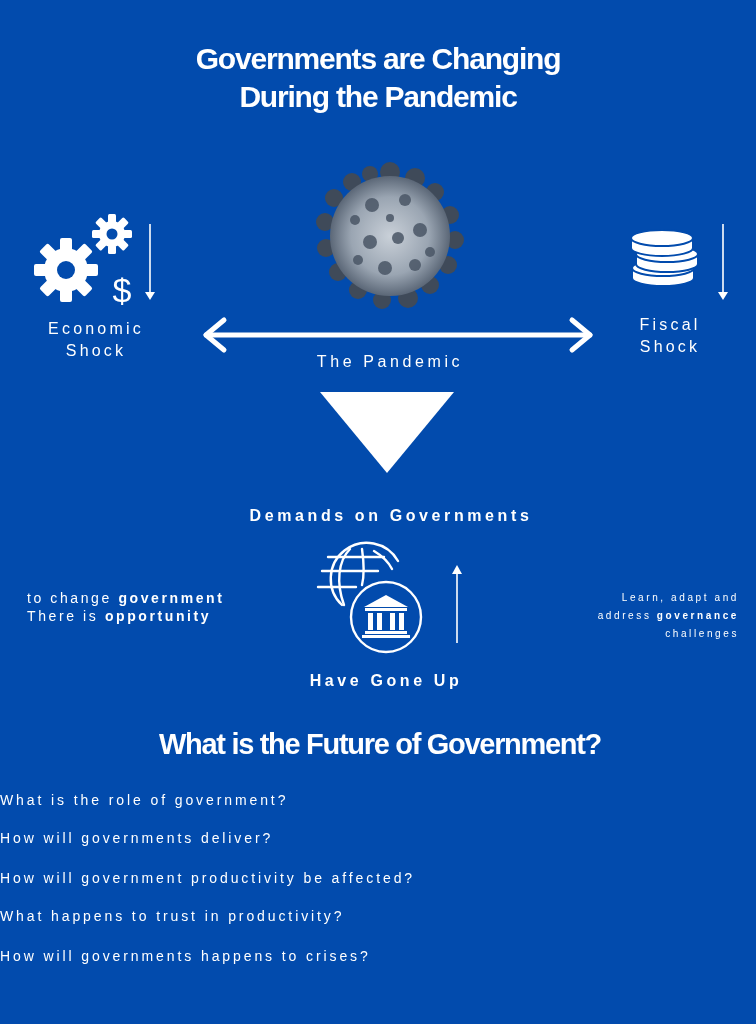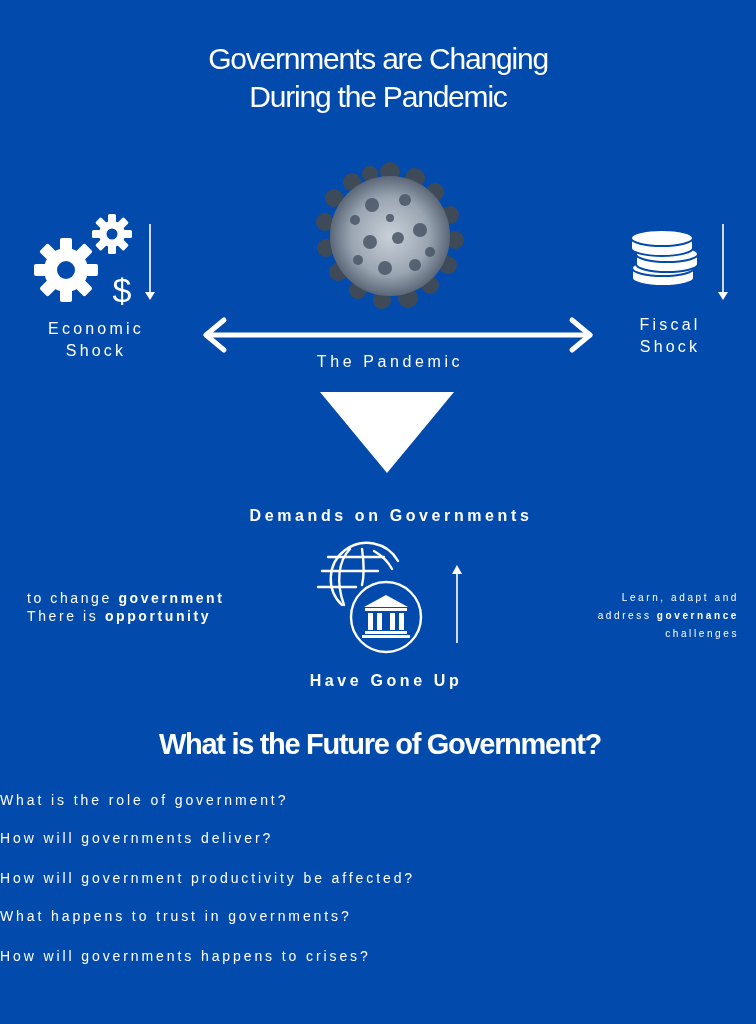--- a/index.html
+++ b/index.html
@@ -5,21 +5,21 @@
   html, body { margin:0; padding:0; }
   body {
     width:756px; height:1024px; overflow:hidden;
     background:#024bad; color:#ffffff;
     font-family:"Liberation Sans", sans-serif;
     position:relative;
   }
   .abs { position:absolute; }
   .title {
     left:0; width:756px; text-align:center;
-    font-family:"Liberation Sans", sans-serif; font-weight:normal;
+    font-family:"Liberation Sans", sans-serif; font-weight:bold;
     font-size:30px; line-height:38px; letter-spacing:-1.2px;
     top:40px;
   }
   .label-econ { left:22px; top:318px; width:148px; text-align:center; line-height:22px; font-size:16px; letter-spacing:3.2px; }
   .label-fiscal { left:620px; top:314px; width:100px; text-align:center; line-height:22px; font-size:16px; letter-spacing:3.2px; }
   .label-pandemic { left:240px; top:353px; width:300px; text-align:center; font-size:16px; letter-spacing:3.6px; }
   .demands { left:0; width:782px; text-align:center; top:507px; font-weight:bold; font-size:16px; letter-spacing:3.6px; }
   .gone-up { left:0; width:772px; text-align:center; top:672px; font-weight:bold; font-size:16px; letter-spacing:3.6px; }
   .left-note { left:27px; top:589px; font-size:14px; line-height:18px; letter-spacing:2.6px; }
   .right-note { right:17px; top:589px; font-size:10px; line-height:18px; letter-spacing:2.6px; text-align:right; }
@@ -207,14 +207,14 @@
   <div><span>address </span><b>governance</b></div>
   <div>challenges</div>
 </div>
 
 <div class="abs gone-up">Have Gone Up</div>
 
 <div class="abs future">What is the Future of Government?</div>
 <div class="abs q" style="top:792px;">What is the role of government?</div>
 <div class="abs q" style="top:830px;">How will governments deliver?</div>
 <div class="abs q" style="top:870px;">How will government productivity be affected?</div>
-<div class="abs q" style="top:908px;">What happens to trust in governments?</div>
+<div class="abs q" style="top:908px;">What happens to trust in productivity?</div>
 <div class="abs q" style="top:948px;">How will governments happens to crises?</div>
 
 </body></html>

